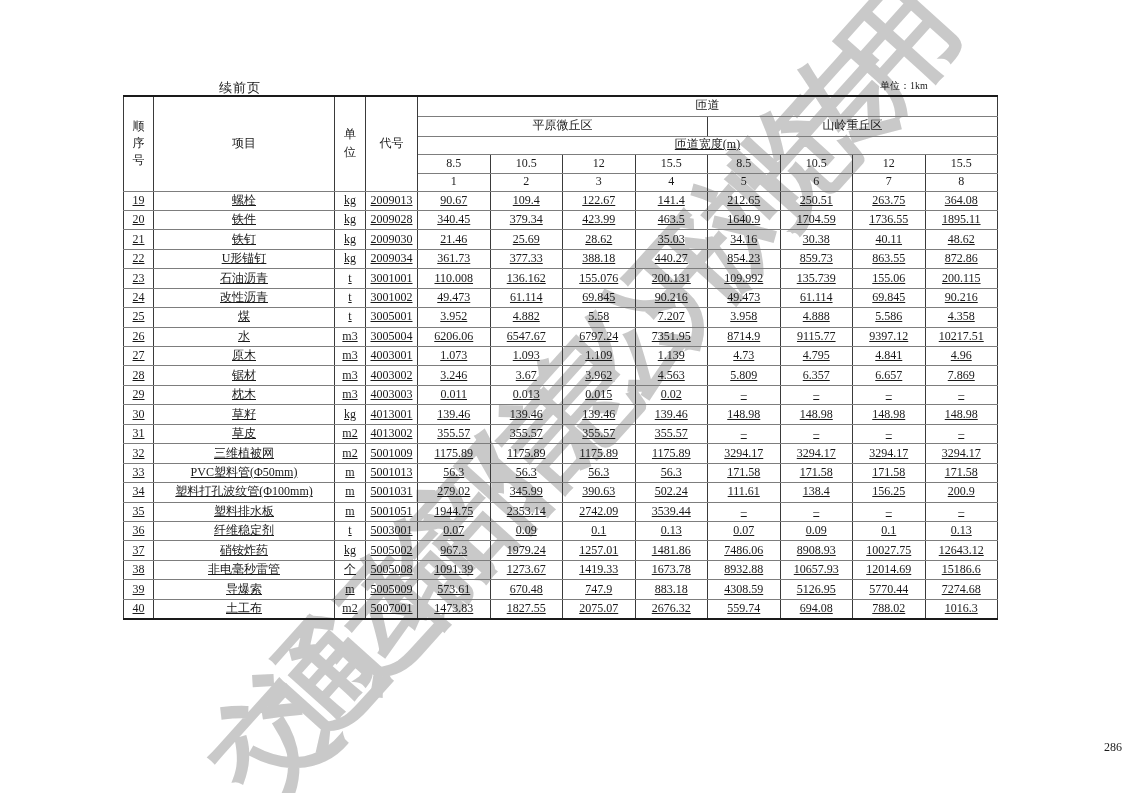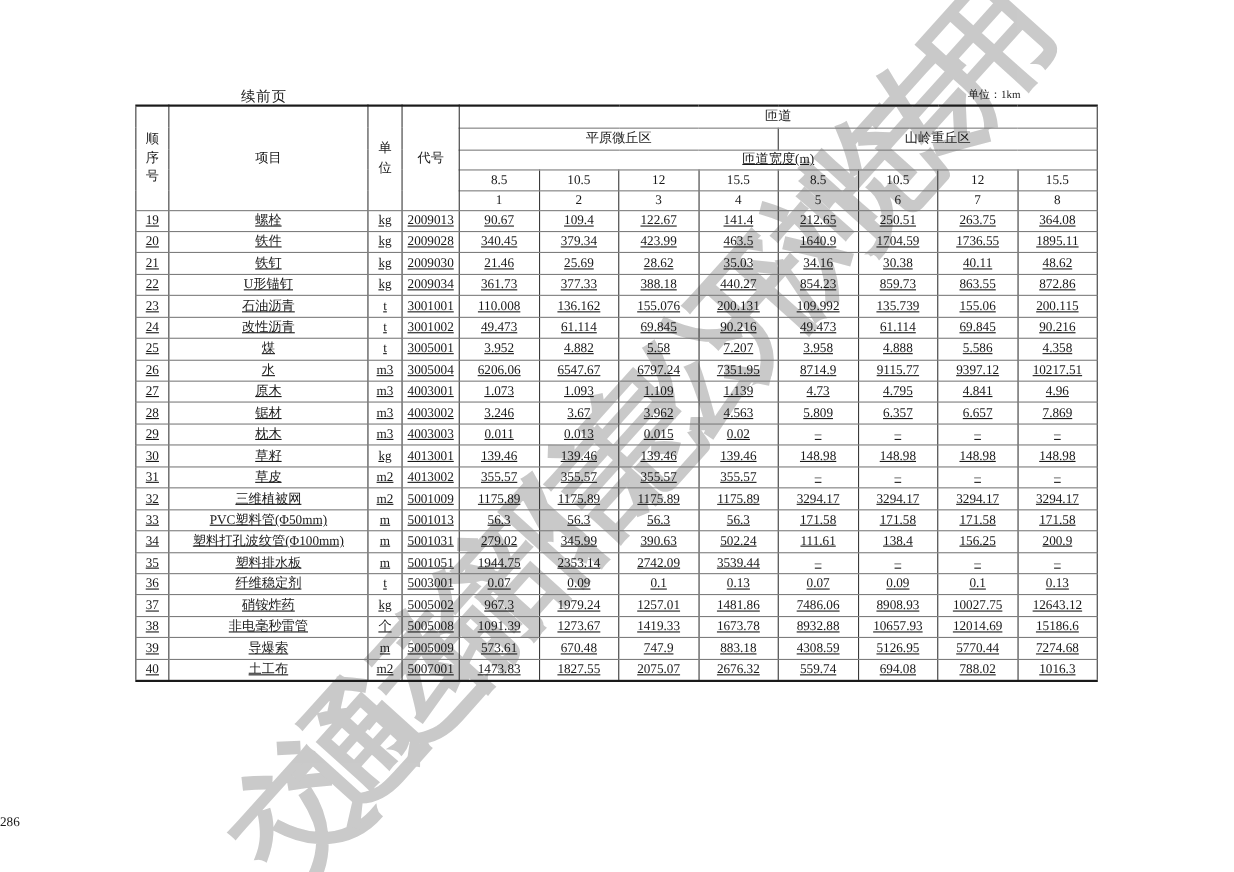--- a/index.html
+++ b/index.html
@@ -12,21 +12,21 @@
   .watermark{
     position:absolute;left:188px;top:743px;z-index:0;
     transform:rotate(-48deg);transform-origin:0 0;
     font-size:115px;letter-spacing:-37px;line-height:1.05;
     color:#9e9e9e;opacity:.55;white-space:nowrap;pointer-events:none;
     font-family:"Liberation Sans","DejaVu Sans",sans-serif;font-weight:bold;
   }
   .layer{position:absolute;left:0;top:0;z-index:1;width:100%;height:100%;}
   .continued{position:absolute;left:219px;top:79px;font-size:13px;letter-spacing:1px;}
   .unitlabel{position:absolute;left:880px;top:79px;font-size:10px;}
-  .pagenum{position:absolute;left:0;top:740px;width:100%;text-align:left;font-size:12px;}
+  .pagenum{position:absolute;left:0;top:740px;width:100%;text-align:right;font-size:12px;}
 
   table.main{
     position:absolute;left:123px;top:95px;width:874px;
     border-collapse:collapse;table-layout:fixed;
     border-top:2.5px solid #1a1a1a;border-bottom:2.5px solid #1a1a1a;
     border-left:1px solid #3a3a3a;border-right:1px solid #3a3a3a;
   }
   table.main th,table.main td{
     border:1px solid;border-color:#7d7d7d #3a3a3a;
     font-weight:normal;text-align:center;vertical-align:middle;

